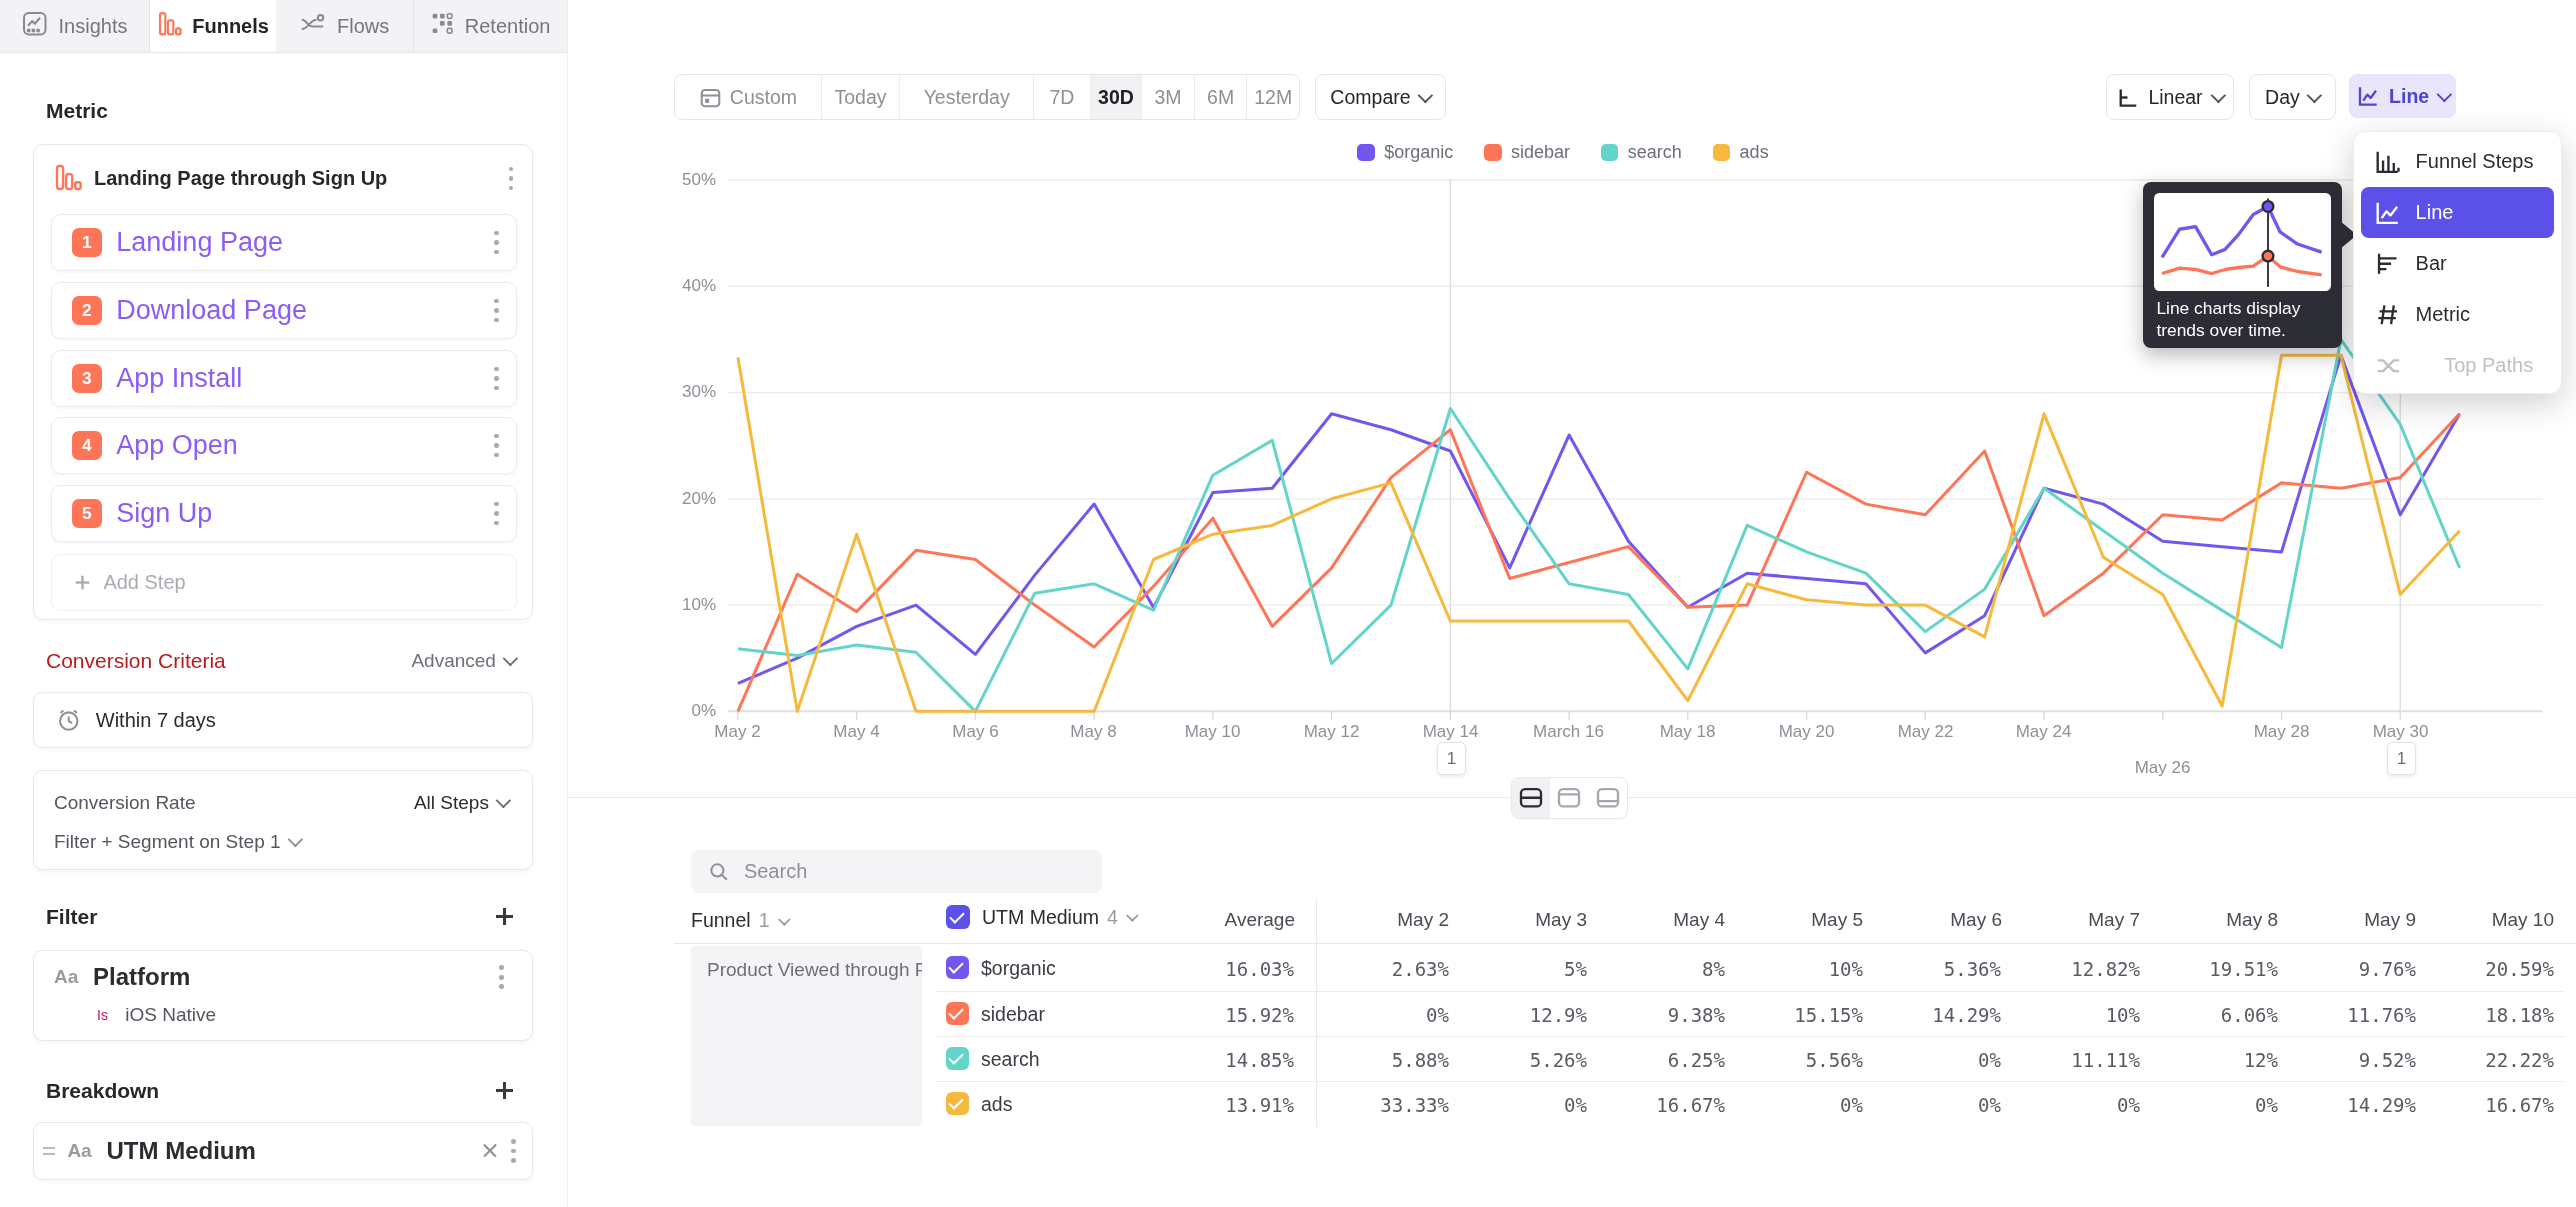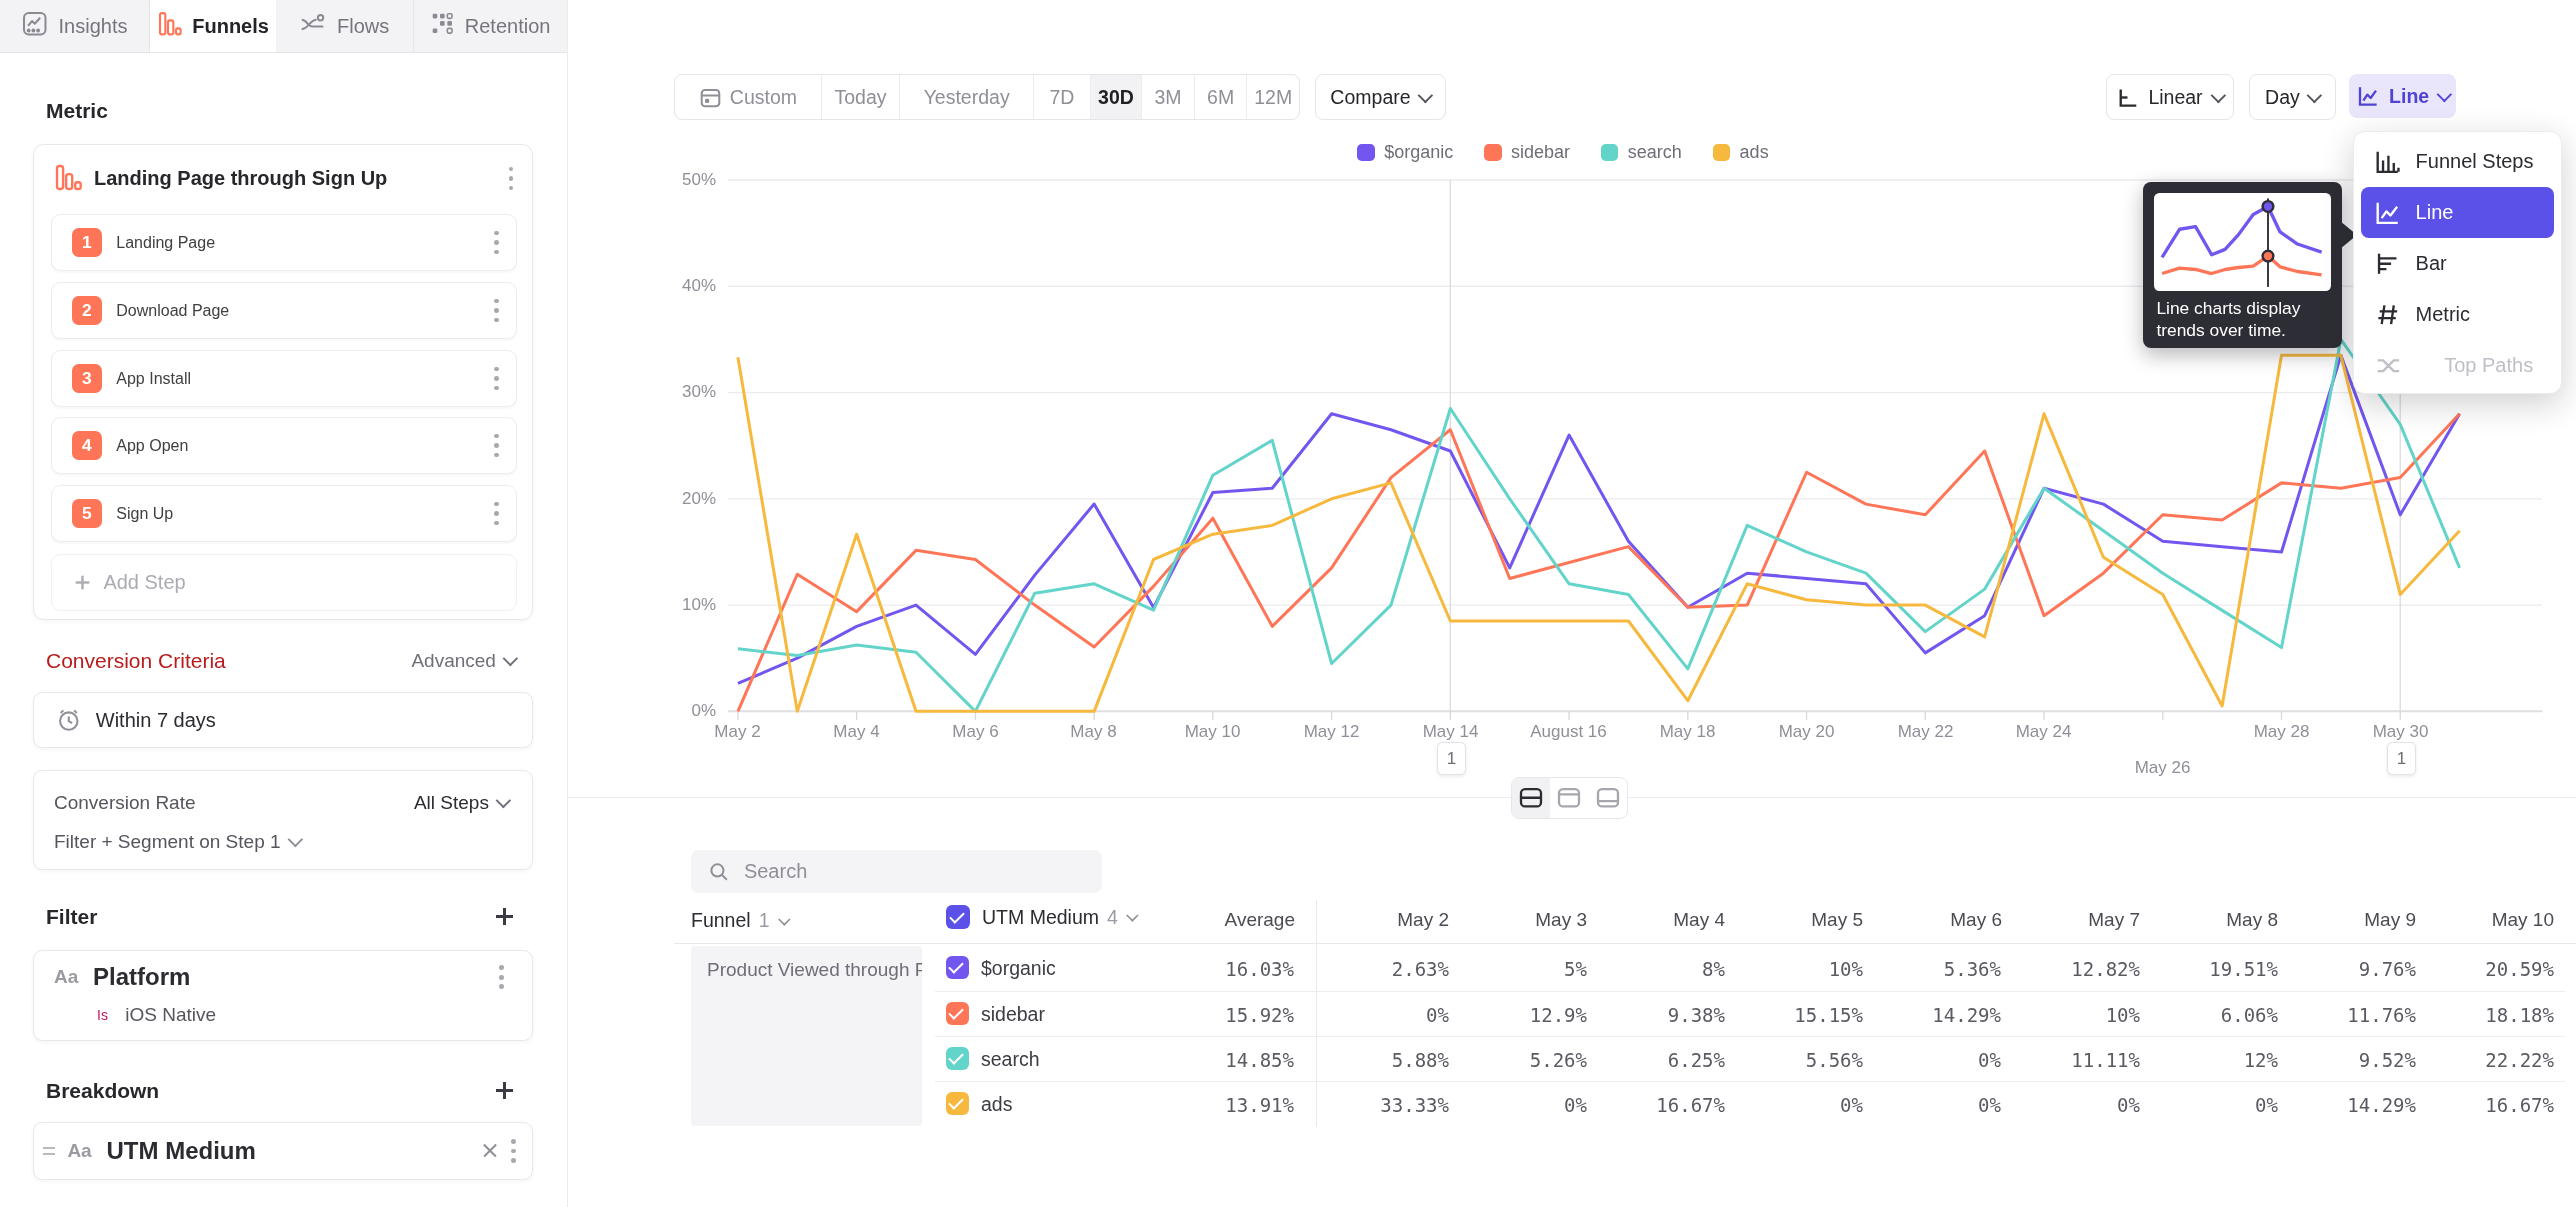--- a/index.html
+++ b/index.html
@@ -29,21 +29,21 @@
   .tab.active{background:#fff;color:#232328;font-weight:bold;border-right:none;}
   .side-h{position:absolute;left:46px;font-size:21px;font-weight:bold;color:#27272c;}
   .row{display:flex;align-items:center;}
   #metric-card{left:33px;top:144px;width:498px;height:474px;}
   .mc-head{position:absolute;left:0;top:0;width:100%;height:67px;display:flex;align-items:center;}
   .mc-title{font-size:20px;font-weight:bold;color:#26262b;margin-left:12px;}
   .step{position:absolute;left:17px;width:464px;height:55px;border:1.3px solid #ececef;border-radius:9.4px;
         display:flex;align-items:center;background:#fff;box-shadow:0 2px 1.3px rgba(30,30,40,.03);cursor:pointer;}
   .badge{width:29.5px;height:29.5px;border-radius:6.7px;background:#ff7557;color:#fff;font-size:17.4px;font-weight:bold;
          display:flex;align-items:center;justify-content:center;margin-left:20px;}
-  .step-label{font-size:16px;color:#404040;margin-left:14.8px;flex:1;}
+  .step-label{font-size:27px;color:#8b5cf6;margin-left:14.8px;flex:1;}
   .step .kebab{margin-right:12px;}
   #add-step{position:absolute;left:17px;top:409px;width:464px;height:55px;border:1.3px solid #f0f0f2;
             border-radius:9.4px;display:flex;align-items:center;color:#ababb3;cursor:pointer;background:#fff;}
   #add-step .plus{transform:scale(.8);margin-left:19px;}
   #add-step .plus:before,#add-step .plus:after{background:#ababb3;}
   #add-step span{font-size:20px;margin-left:9.4px;}
   .sec-row{position:absolute;left:46px;width:470px;display:flex;align-items:center;justify-content:space-between;}
   .adv{font-size:19px;color:#6f6f79;display:flex;align-items:center;cursor:pointer;}
   .gray-sm{font-size:19px;color:#55555e;}
   .dark-sm{font-size:19px;color:#2b2b31;display:flex;align-items:center;cursor:pointer;}
@@ -434,21 +434,21 @@
       <div class="ylab" style="left: 629px; top: 382px;">30%</div>
       <div class="ylab" style="left: 629px; top: 276px;">40%</div>
       <div class="ylab" style="left: 629px; top: 170px;">50%</div>
       <div class="xlab" style="left: 684px; top: 722px;">May 2</div>
       <div class="xlab" style="left: 803px; top: 722px;">May 4</div>
       <div class="xlab" style="left: 922px; top: 722px;">May 6</div>
       <div class="xlab" style="left: 1040px; top: 722px;">May 8</div>
       <div class="xlab" style="left: 1159px; top: 722px;">May 10</div>
       <div class="xlab" style="left: 1278px; top: 722px;">May 12</div>
       <div class="xlab" style="left: 1397px; top: 722px;">May 14</div>
-      <div class="xlab" style="left: 1515px; top: 722px;">August 16</div>
+      <div class="xlab" style="left: 1515px; top: 722px;">March 16</div>
       <div class="xlab" style="left: 1634px; top: 722px;">May 18</div>
       <div class="xlab" style="left: 1753px; top: 722px;">May 20</div>
       <div class="xlab" style="left: 1872px; top: 722px;">May 22</div>
       <div class="xlab" style="left: 1990px; top: 722px;">May 24</div>
       <div class="xlab" style="left: 2109px; top: 758px;">May 26</div>
       <div class="xlab" style="left: 2228px; top: 722px;">May 28</div>
       <div class="xlab" style="left: 2347px; top: 722px;">May 30</div>
       <div class="ann-badge" style="left: 1437px; top: 742px;">1</div>
       <div class="ann-badge" style="left: 2387px; top: 742px;">1</div>
     </div>

